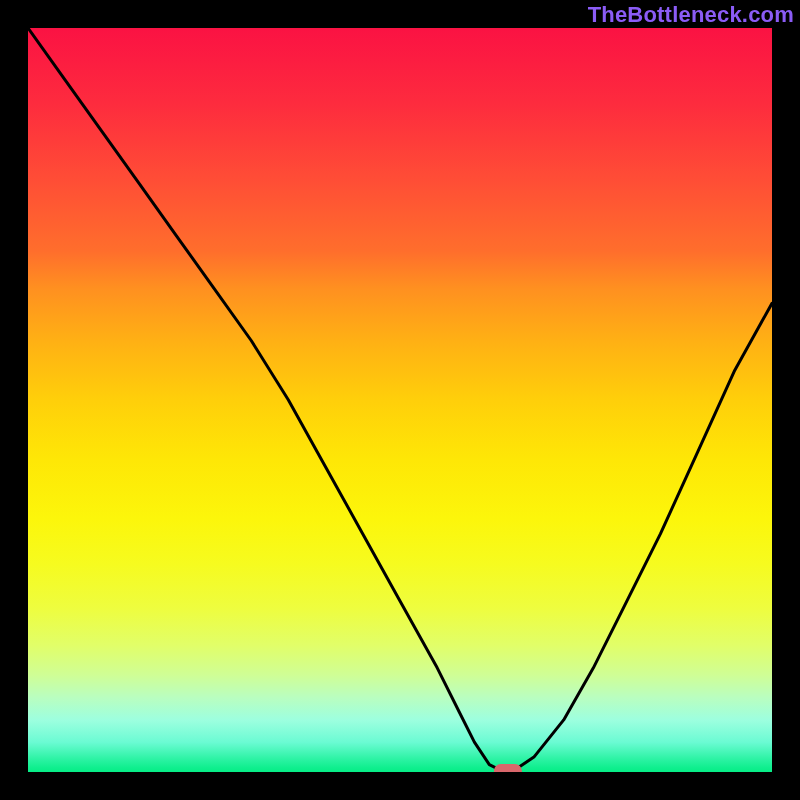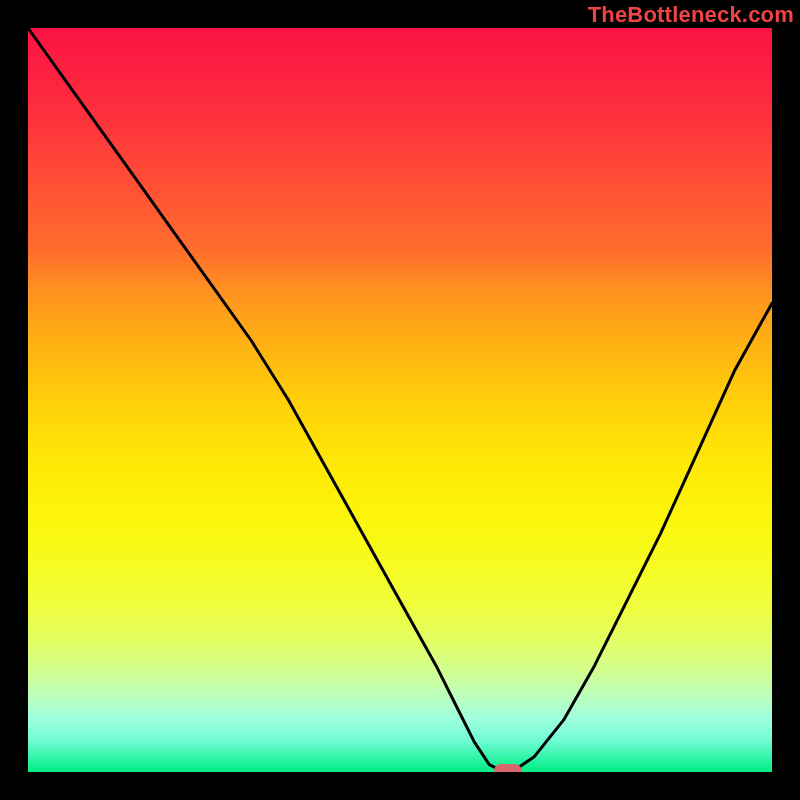--- a/index.html
+++ b/index.html
@@ -14,21 +14,21 @@
   .outer {
     position: relative;
     width: 800px;
     height: 800px;
     background: #000;
   }
   .watermark {
     position: absolute;
     top: 2px;
     right: 6px;
-    color: #ef4444;
+    color: #8b5cf6;
     font-size: 22px;
     font-weight: 600;
     letter-spacing: 0.2px;
     z-index: 50;
   }
   .plot-area {
     position: absolute;
     left: 28px;
     top: 28px;
     width: 744px;

